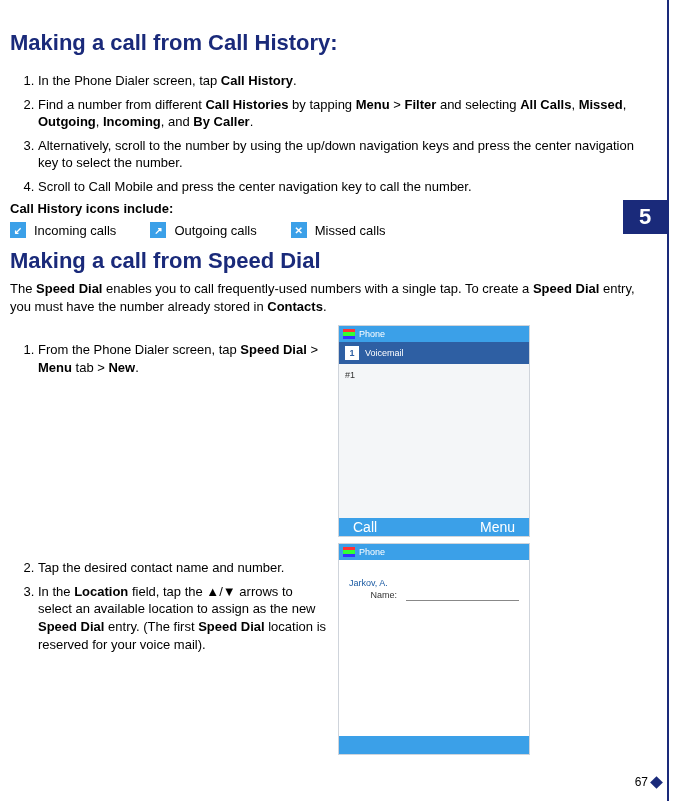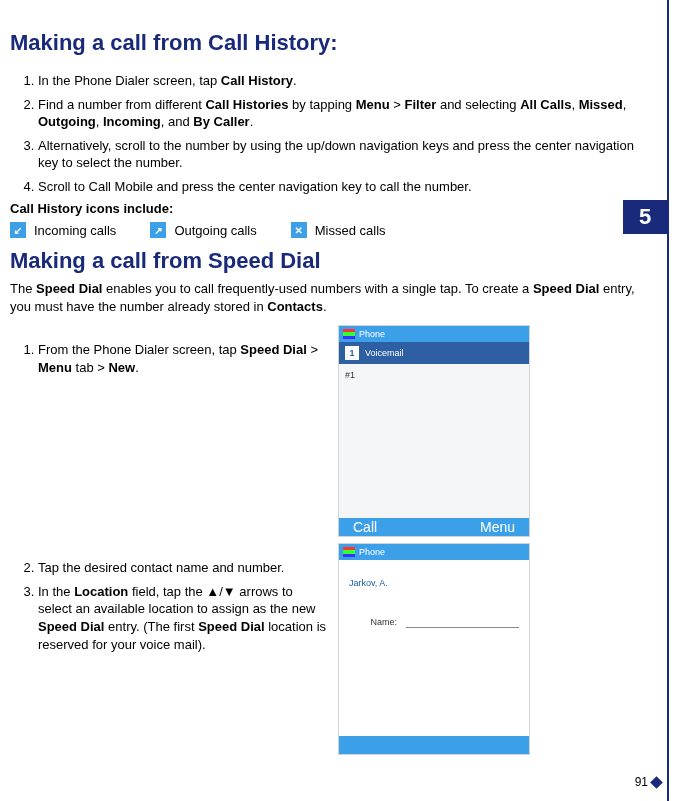--- a/index.html
+++ b/index.html
@@ -203,31 +203,31 @@
   .phone-mock.form .frow .spin {
     width: 12px;
     height: 12px;
     border: 1px solid #888;
     background: #eee;
     margin-left: 2px;
     font-size: 8px;
     display:flex;align-items:center;justify-content:center;
   }
   .phone-mock.form .contactline {
-    color:#1a5aa3; font-size:9px; margin-bottom:27px;
+    color:#1a5aa3; font-size:9px; margin-bottom:0;
   }
 </style>
 </head>
 <body>
 
 <div class="page">
 
   <div class="right-line"></div>
   <div class="chapter-box">5</div>
-  <div class="pagenum">91</div>
+  <div class="pagenum">67</div>
   <div class="pagenum-square"></div>
 
   <h2 class="section">Making a call from Call History:</h2>
 
   <ol class="steps">
     <li>
       <span>In the Phone Dialer screen, tap </span><span class="bold">Call History</span><span>.</span>
     </li>
     <li>
       <span>Find a number from different </span><span class="bold">Call Histories</span><span> by tapping </span><span class="bold">Menu</span><span> &gt; </span><span class="bold">Filter</span><span> and selecting </span><span class="bold">All Calls</span><span>, </span><span class="bold">Missed</span><span>, </span><span class="bold">Outgoing</span><span>, </span><span class="bold">Incoming</span><span>, and </span><span class="bold">By Caller</span><span>.</span>

